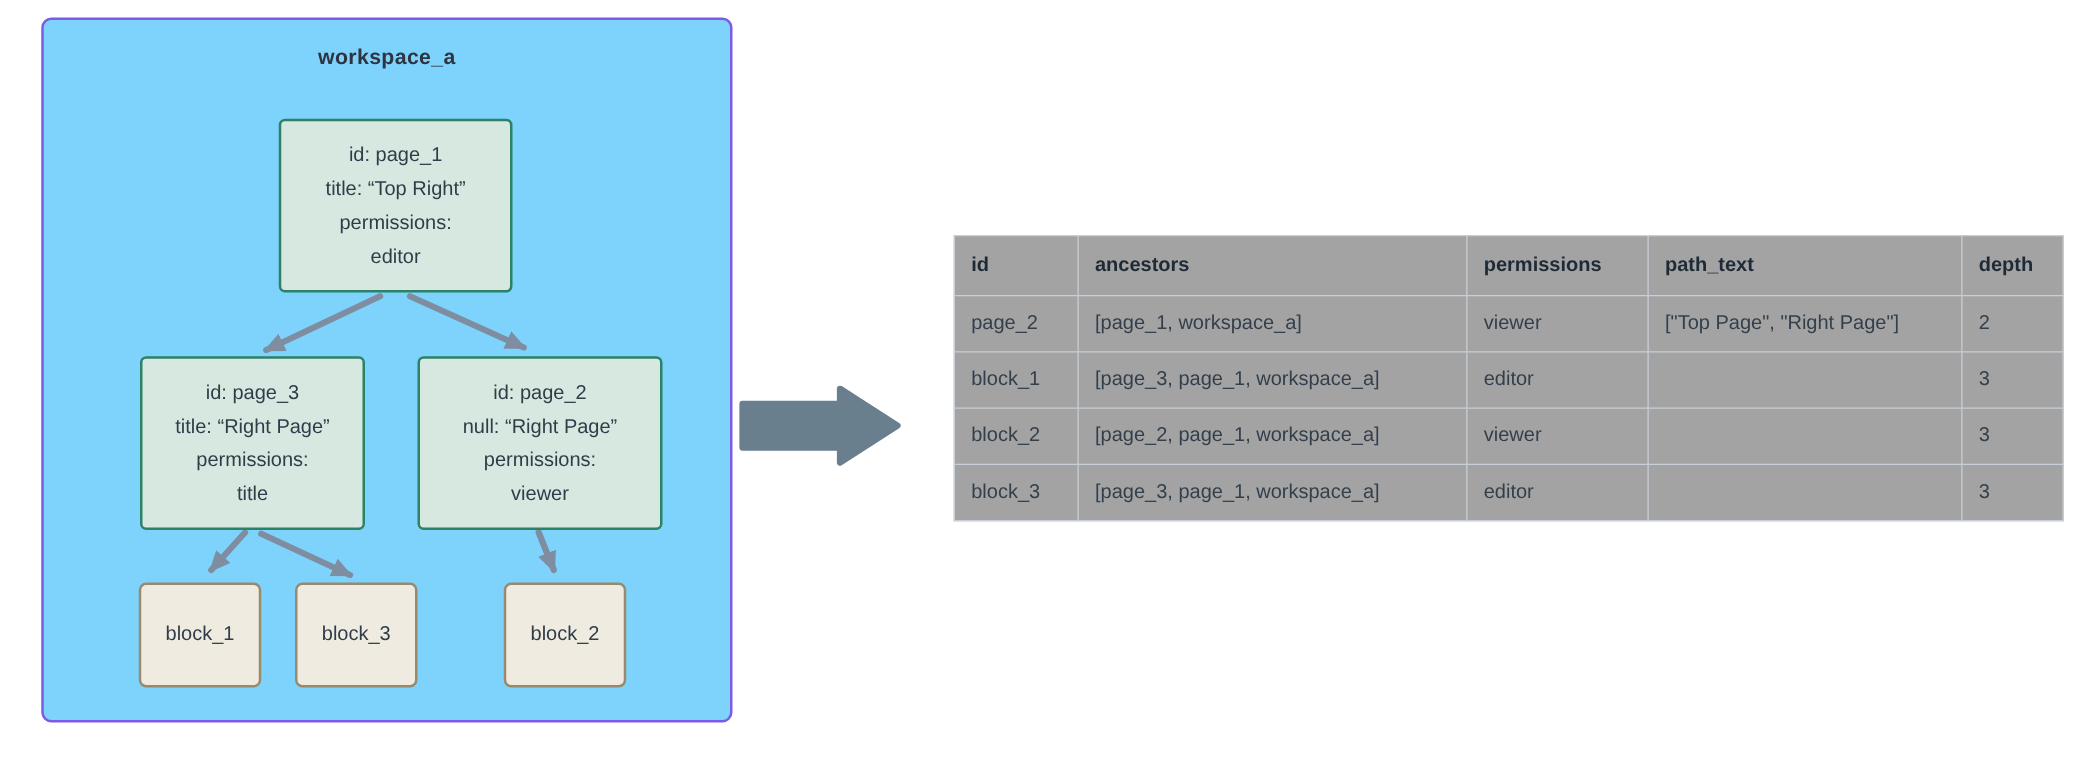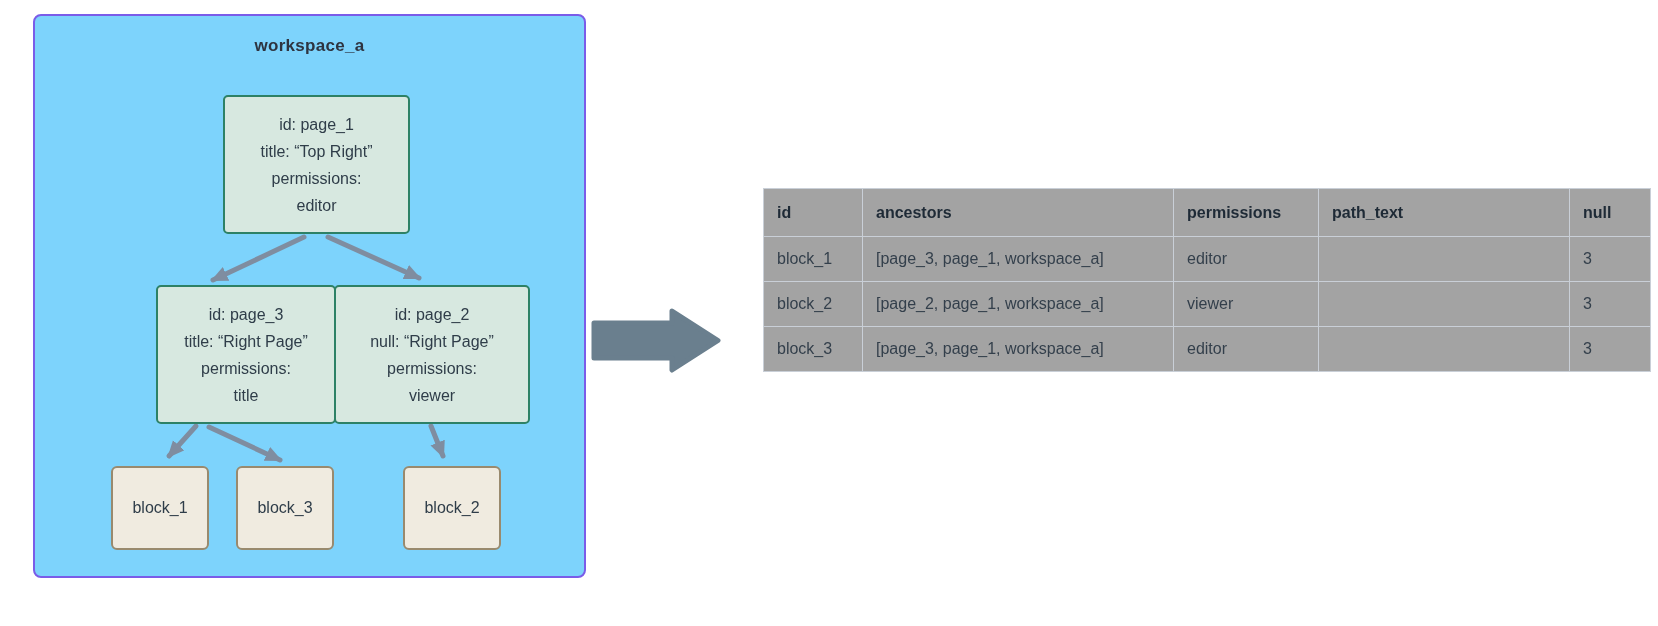--- a/index.html
+++ b/index.html
@@ -24,21 +24,21 @@
     color:#2f3d49; font-size:16px;
   }
   .page-node {
     background:#d7e8e0; border:2px solid #2d8166; border-radius:5px;
     line-height:27px;
   }
   .block-node {
     background:#f0ebe0; border:2px solid #998a6e; border-radius:6px;
   }
   #node-page-1 { left:188px; top:79px;  width:187px; height:139px; }
-  #node-page-3 { left:77px;  top:269px; width:180px; height:139px;margin-left:44px; }
+  #node-page-3 { left:77px;  top:269px; width:180px; height:139px; }
   #node-page-2 { left:299px; top:269px; width:196px; height:139px; }
   #node-block-1{ left:76px;  top:450px; width:98px;  height:84px; }
   #node-block-3{ left:201px; top:450px; width:98px;  height:84px; }
   #node-block-2{ left:368px; top:450px; width:98px;  height:84px; }
 
   .edges-svg { position:absolute; left:0; top:0; width:553px; height:564px; pointer-events:none; }
   .edges-svg line { stroke-width:5; stroke-linecap:round; }
 
   
   .flow-arrow { position:absolute; left:590px; top:303px; width:135px; height:75px; }
@@ -121,24 +121,31 @@
         <col style="width:145px">
       <col style="width:251px">
         <col style="width:81px">
     </colgroup>
     <thead>
       <tr>
         <th>id</th>
         <th>ancestors</th>
         <th>permissions</th>
         <th>path_text</th>
-        <th>null</th>
+        <th>depth</th>
       </tr>
     </thead>
     <tbody>
+      <tr>
+        <td>page_2</td>
+        <td>[page_1, workspace_a]</td>
+        <td>viewer</td>
+        <td>["Top Page", "Right Page"]</td>
+        <td>2</td>
+      </tr>
       <tr>
         <td>block_1</td>
         <td>[page_3, page_1, workspace_a]</td>
         <td>editor</td>
         <td></td>
         <td>3</td>
       </tr>
       <tr>
         <td>block_2</td>
         <td>[page_2, page_1, workspace_a]</td>

